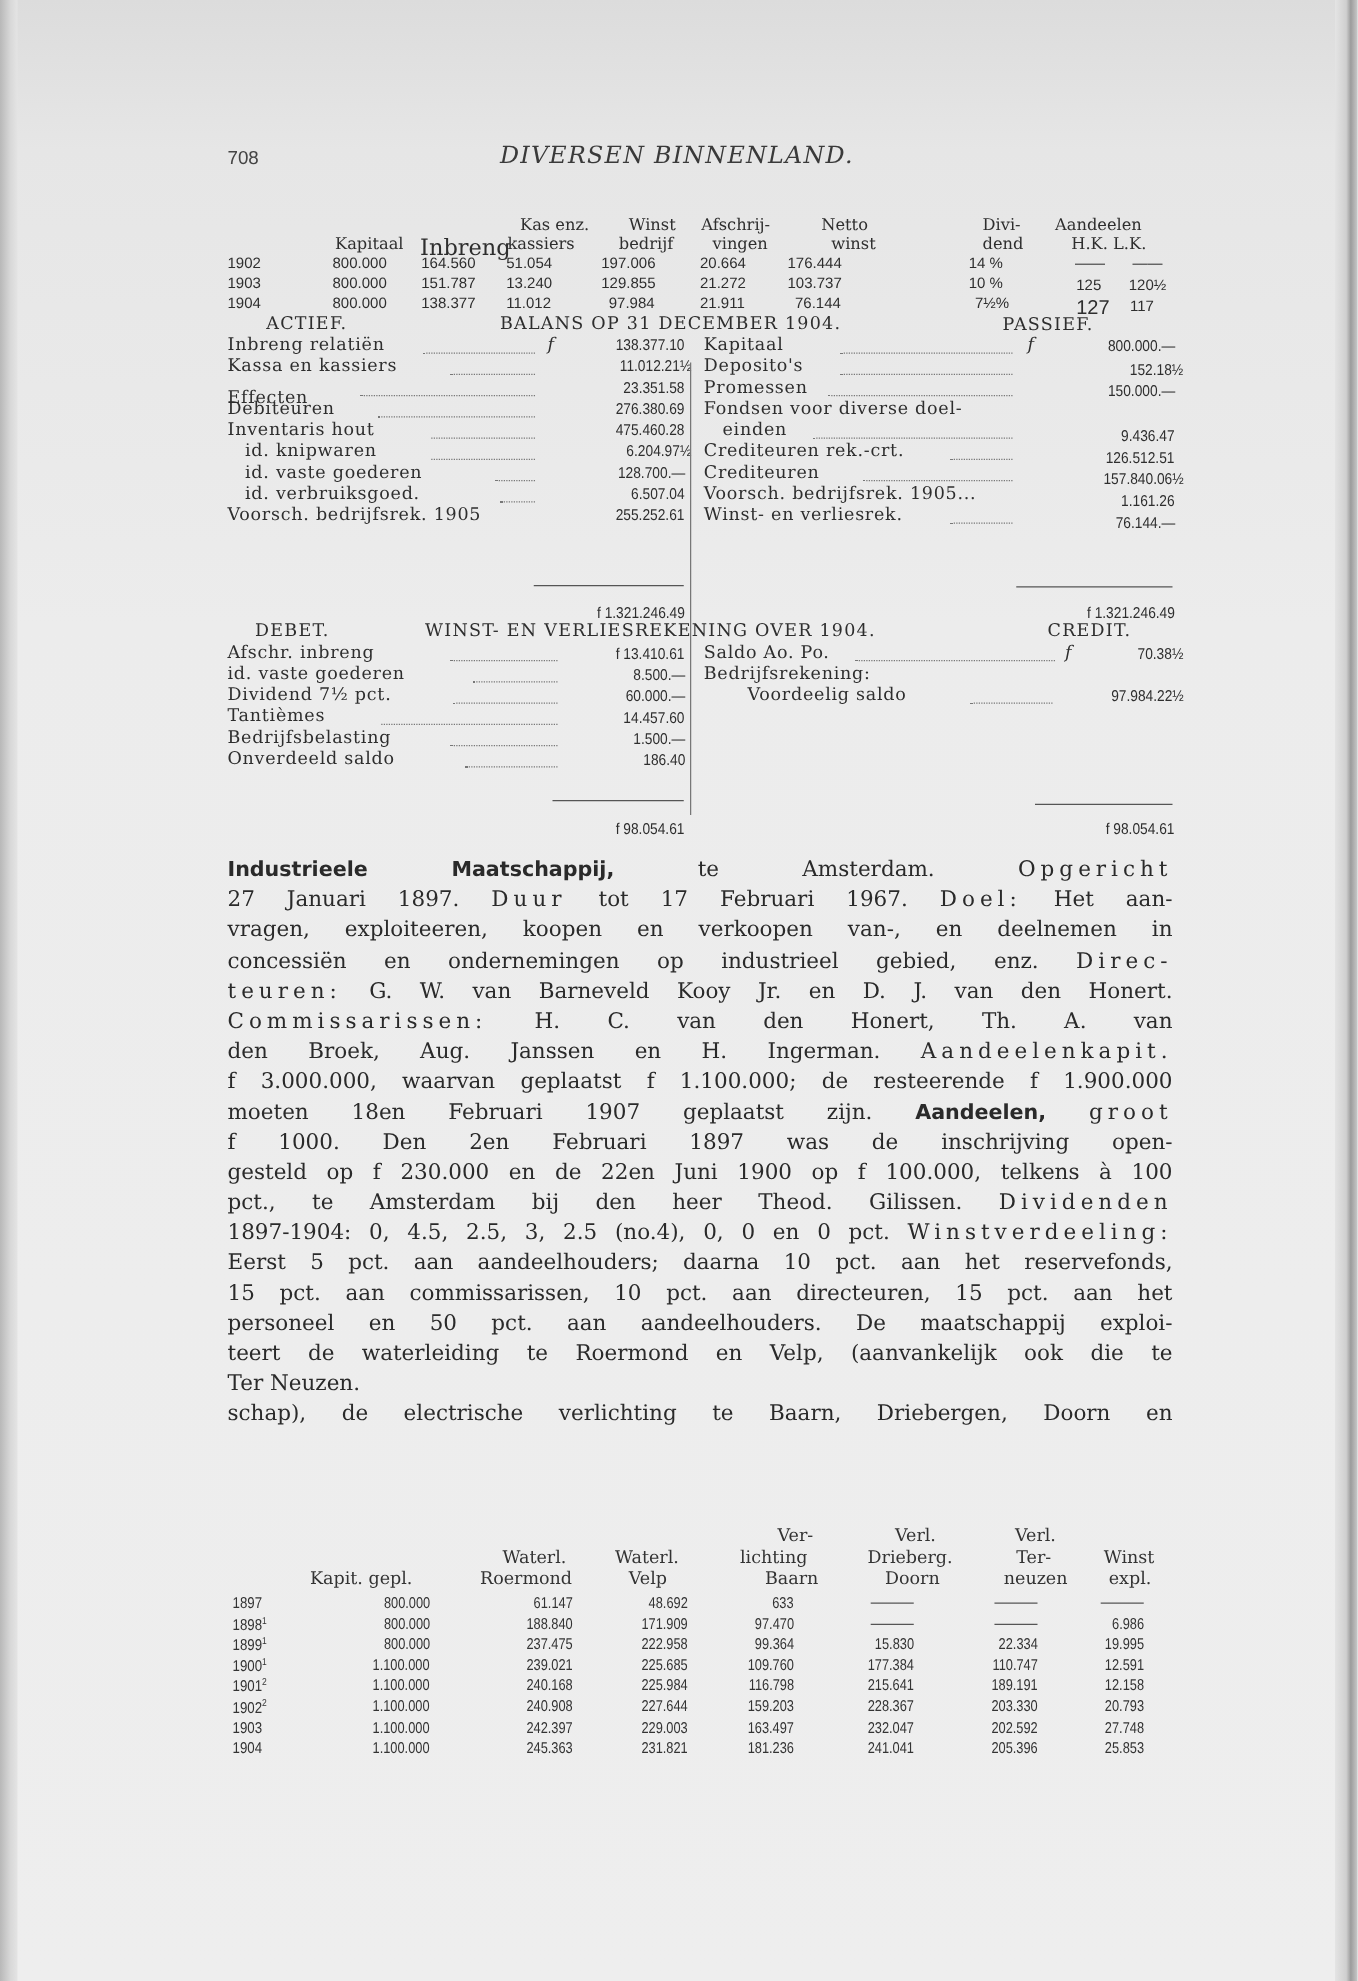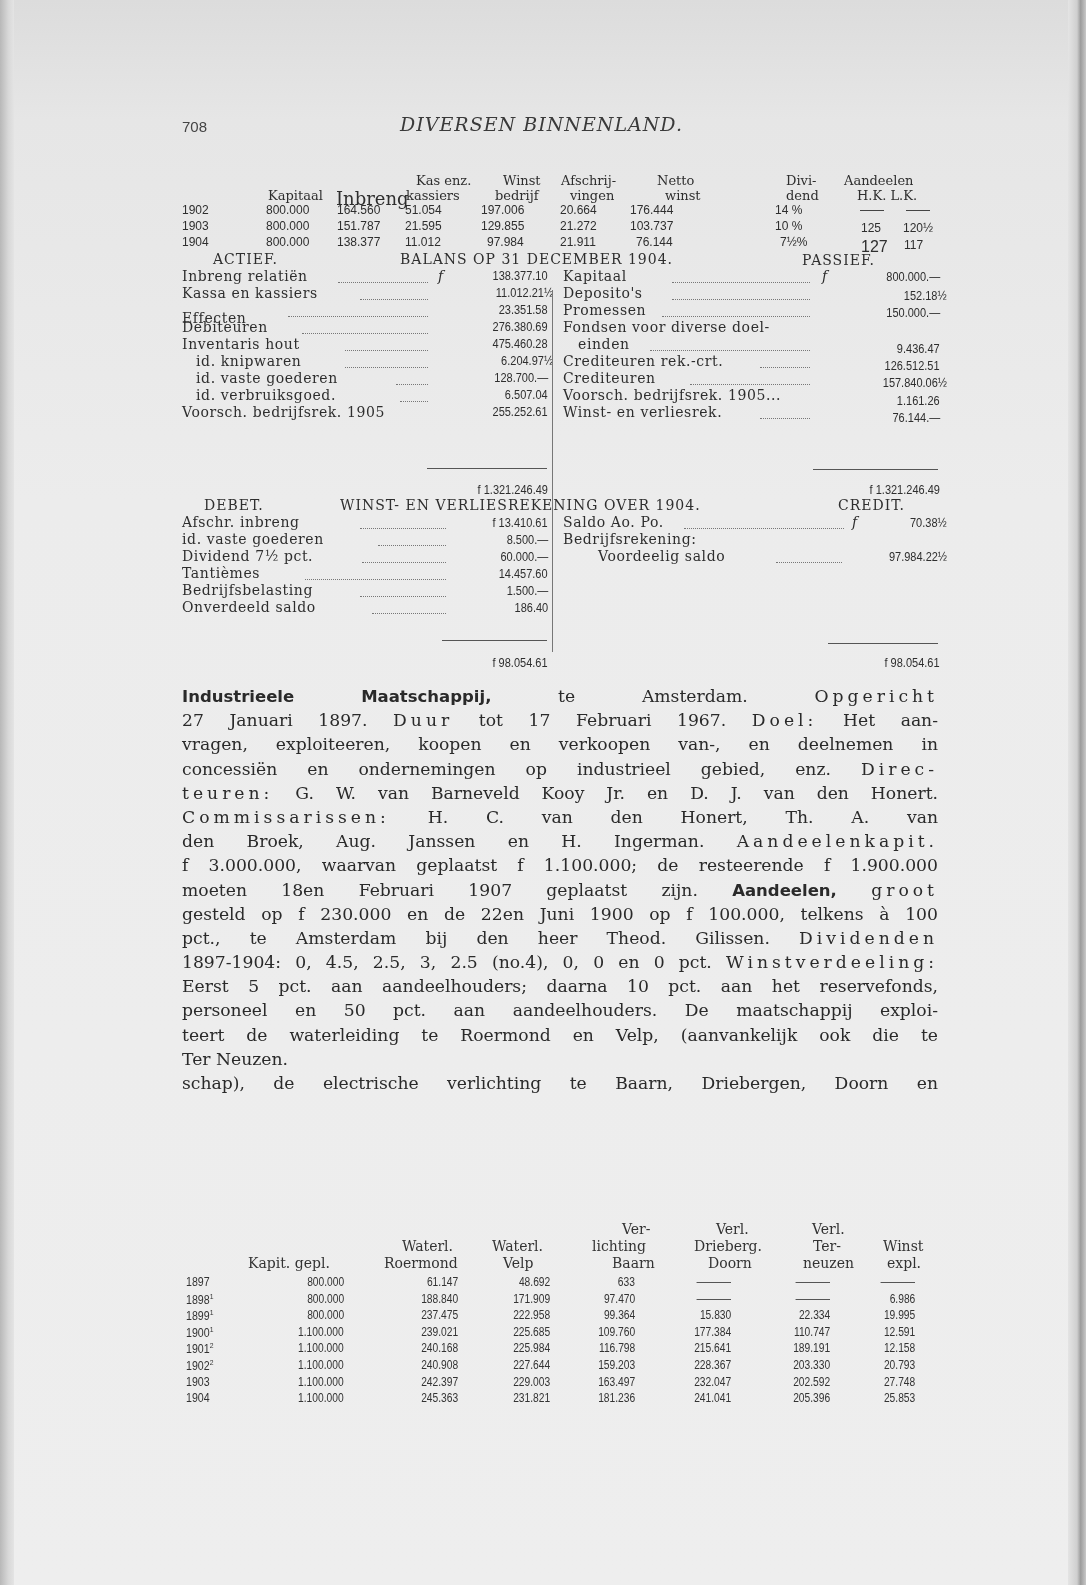--- a/index.html
+++ b/index.html
@@ -95,21 +95,21 @@
     <div class="abs mono" style="left:481px;top:203px;font-size:12px;">197.006</div>
     <div class="abs mono" style="left:560px;top:203px;font-size:12px;">20.664</div>
     <div class="abs mono" style="left:630px;top:203px;font-size:12px;">176.444</div>
     <div class="abs mono" style="left:775px;top:203px;font-size:12px;">14 %</div>
     <div class="abs mono" style="left:860px;top:203px;font-size:12px;">——</div>
     <div class="abs mono" style="left:906px;top:203px;font-size:12px;">——</div>
 
     <div class="abs mono" style="left:182px;top:219px;font-size:12px;">1903</div>
     <div class="abs mono" style="left:266px;top:219px;font-size:12px;">800.000</div>
     <div class="abs mono" style="left:337px;top:219px;font-size:12px;">151.787</div>
-    <div class="abs mono" style="left:405px;top:219px;font-size:12px;">21.595</div>
+    <div class="abs mono" style="left:405px;top:219px;font-size:12px;">13.240</div>
     <div class="abs mono" style="left:481px;top:219px;font-size:12px;">129.855</div>
     <div class="abs mono" style="left:560px;top:219px;font-size:12px;">21.272</div>
     <div class="abs mono" style="left:630px;top:219px;font-size:12px;">103.737</div>
     <div class="abs mono" style="left:775px;top:219px;font-size:12px;">10 %</div>
     <div class="abs mono" style="left:861px;top:221px;font-size:12px;">125</div>
     <div class="abs mono" style="left:903px;top:221px;font-size:12px;">120½</div>
 
     <div class="abs mono" style="left:182px;top:235px;font-size:12px;">1904</div>
     <div class="abs mono" style="left:266px;top:235px;font-size:12px;">800.000</div>
     <div class="abs mono" style="left:337px;top:235px;font-size:12px;">138.377</div>
@@ -258,24 +258,26 @@
   <div class="para">
     <span class="ln"><span class="bold-sans">Industrieele Maatschappij,</span> <span>te Amsterdam. </span><span class="spaced">Opgericht</span></span>
     <span class="ln"><span>27 Januari 1897. </span><span class="spaced">Duur</span><span> tot 17 Februari 1967. </span><span class="spaced">Doel:</span><span> Het aan-</span></span>
     <span class="ln"><span>vragen, exploiteeren, koopen en verkoopen van-, en deelnemen in</span></span>
     <span class="ln"><span>concessiën en ondernemingen op industrieel gebied, enz. </span><span class="spaced">Direc-</span></span>
     <span class="ln"><span class="spaced">teuren:</span><span> G. W. van Barneveld Kooy Jr. en D. J. van den Honert.</span></span>
     <span class="ln"><span class="spaced">Commissarissen:</span><span> H. C. van den Honert, Th. A. van</span></span>
     <span class="ln"><span>den Broek, Aug. Janssen en H. Ingerman.  </span><span class="spaced">Aandeelenkapit.</span></span>
     <span class="ln"><span>f 3.000.000, waarvan geplaatst f 1.100.000; de resteerende f 1.900.000</span></span>
     <span class="ln"><span>moeten 18en Februari 1907 geplaatst zijn. </span><span class="bold-sans">Aandeelen,</span><span> </span><span class="spaced">groot</span></span>
+    <span class="ln"><span>f 1000.  Den 2en Februari 1897 was de inschrijving open-</span></span>
     <span class="ln"><span>gesteld op f 230.000 en de 22en Juni 1900 op f 100.000, telkens à 100</span></span>
     <span class="ln"><span>pct., te Amsterdam bij den heer Theod. Gilissen. </span><span class="spaced">Dividenden</span></span>
     <span class="ln"><span>1897-1904: 0, 4.5, 2.5, 3, 2.5 (no.4), 0, 0 en 0 pct. </span><span class="spaced">Winstverdeeling:</span></span>
     <span class="ln"><span>Eerst 5 pct. aan aandeelhouders; daarna 10 pct. aan het reservefonds,</span></span>
+    <span class="ln"><span>15 pct. aan commissarissen, 10 pct. aan directeuren, 15 pct. aan het</span></span>
     <span class="ln"><span>personeel en 50 pct. aan aandeelhouders. De maatschappij exploi-</span></span>
     <span class="ln"><span>teert de waterleiding te Roermond en Velp, (aanvankelijk ook die te</span></span>
     <span class="ln last"><span>Ter Neuzen.</span></span>
     <span class="ln"><span>schap), de electrische verlichting te Baarn, Driebergen, Doorn en</span></span>
   </div>
 
   <div class="t2">
 
     <div class="cell hdr" style="left:248px;top:1255px;">Kapit. gepl.</div>
     <div class="cell hdr" style="left:402px;top:1238px;">Waterl.</div>

